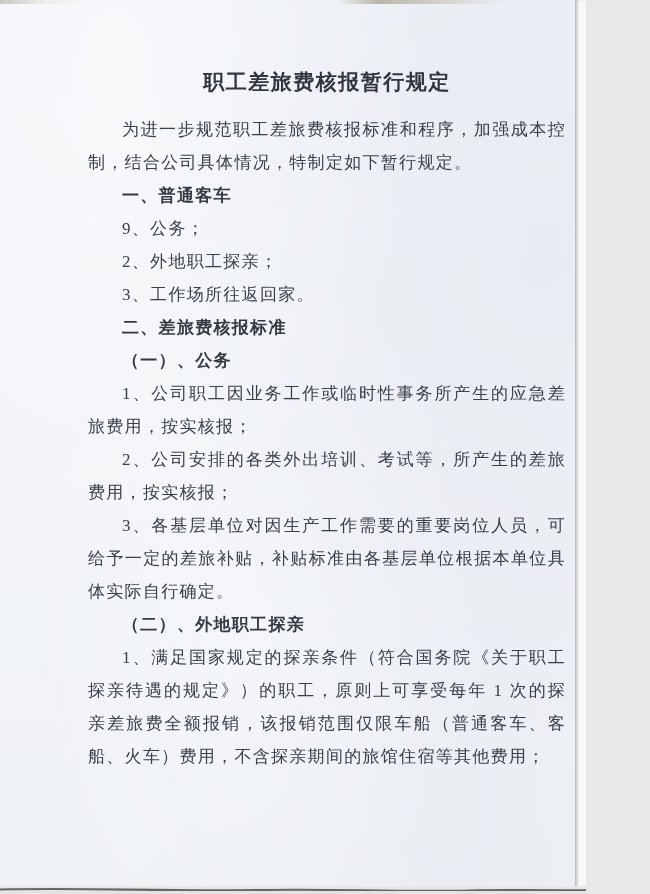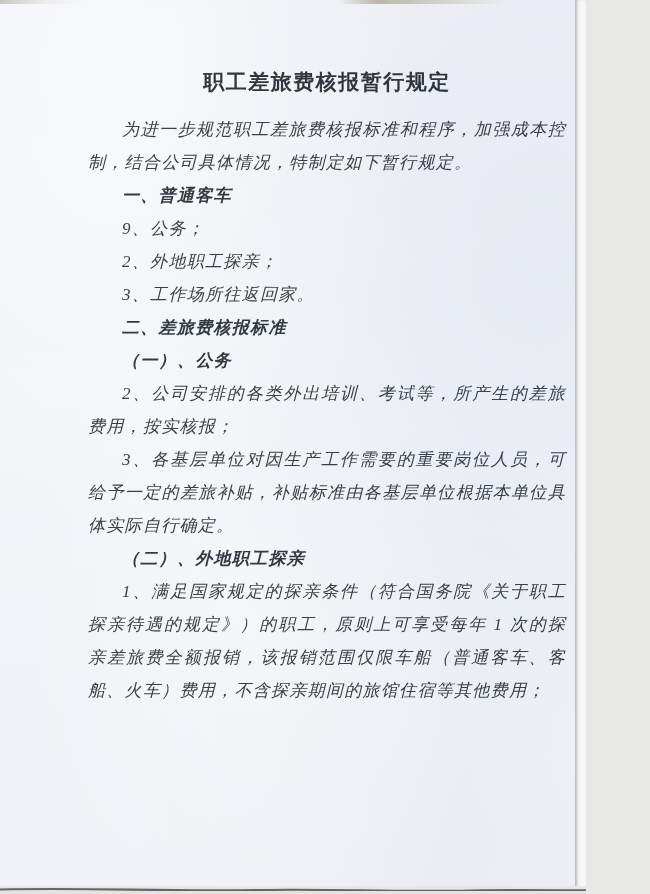--- a/index.html
+++ b/index.html
@@ -79,21 +79,20 @@
     color: #31363e;
   }
   .content p {
     margin: 0;
     font-size: 17px;
     line-height: 33px;
     letter-spacing: 1.3px;
     text-indent: 2em;
     text-align: justify;
     color: #3a404a;
-    font-style: italic;
   }
   .content p.heading {
     font-weight: bold;
     color: #343a43;
   }
 </style>
 </head>
 <body>
 
 <div class="stage">
@@ -102,20 +101,21 @@
   <div class="content">
     <h1 class="title">职工差旅费核报暂行规定</h1>
     <div id="paragraphs">
         <p class="body">为进一步规范职工差旅费核报标准和程序，加强成本控制，结合公司具体情况，特制定如下暂行规定。</p>
         <p class="heading">一、普通客车</p>
         <p class="body">9、公务；</p>
         <p class="body">2、外地职工探亲；</p>
         <p class="body">3、工作场所往返回家。</p>
         <p class="heading">二、差旅费核报标准</p>
         <p class="heading">（一）、公务</p>
+        <p class="body">1、公司职工因业务工作或临时性事务所产生的应急差旅费用，按实核报；</p>
         <p class="body">2、公司安排的各类外出培训、考试等，所产生的差旅费用，按实核报；</p>
         <p class="body">3、各基层单位对因生产工作需要的重要岗位人员，可给予一定的差旅补贴，补贴标准由各基层单位根据本单位具体实际自行确定。</p>
         <p class="heading">（二）、外地职工探亲</p>
         <p class="body">1、满足国家规定的探亲条件（符合国务院《关于职工探亲待遇的规定》）的职工，原则上可享受每年 1 次的探亲差旅费全额报销，该报销范围仅限车船（普通客车、客船、火车）费用，不含探亲期间的旅馆住宿等其他费用；</p>
       </div>
   </div>
 
   <div class="edge-top"></div>
   <div class="edge-right"></div>
   <div class="edge-bottom">

